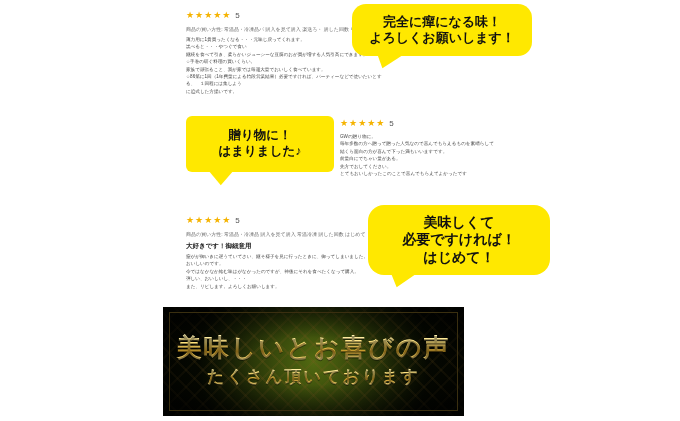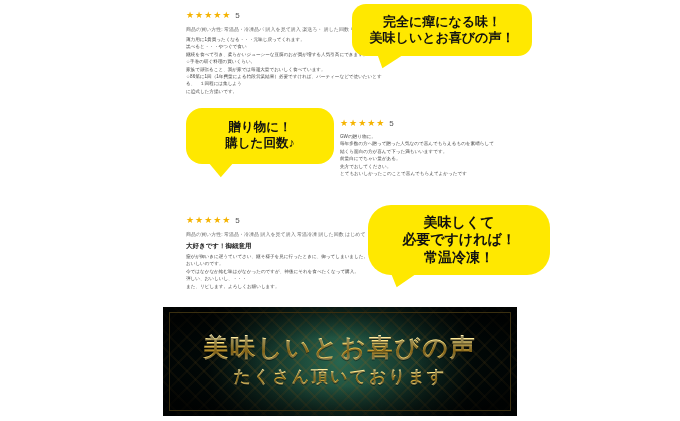--- a/index.html
+++ b/index.html
@@ -103,54 +103,54 @@
   #bubble-1 .tail {
     left: 22px; bottom: -13px;
     border-left: 10px solid transparent;
     border-right: 16px solid transparent;
     border-top: 16px solid #ffe800;
     transform: rotate(12deg);
   }
 
   
   #bubble-2 {
-    left: 186px; top: 108px;
+    left: 186px; top: 116px;
     width: 148px; height: 56px;
     font-size: 12.5px;
-    border-radius: 16px;
+    border-radius: 6px;
   }
   #bubble-2 .tail {
     left: 24px; bottom: -13px;
     border-left: 10px solid transparent;
     border-right: 16px solid transparent;
     border-top: 15px solid #ffe800;
     transform: rotate(-6deg);
   }
 
   
   #bubble-3 {
     left: 368px; top: 205px;
     width: 182px; height: 70px;
     font-size: 14px;
-    border-radius: 23px;
+    border-radius: 16px;
   }
   #bubble-3 .tail {
     left: 20px; bottom: -13px;
     border-left: 10px solid transparent;
     border-right: 16px solid transparent;
     border-top: 16px solid #ffe800;
     transform: rotate(10deg);
   }
 
   
   .banner {
     position: absolute;
     left: 163px; top: 307px;
-    width: 354px; height: 109px;
-    background: #0f766e;
+    width: 301px; height: 109px;
+    background: #4d7c0f;
     overflow: hidden;
   }
   .banner .frame {
     position: absolute;
     left: 6px; top: 5px;
     right: 6px; bottom: 5px;
     border: 1px solid #3a2f10;
     box-sizing: border-box;
   }
   .banner .damask {
@@ -230,34 +230,34 @@
     <div class="title">大好きです！御細意用</div>
     <div class="body-lines">窒がが御いきに遅うていてさい、継そ様子を見に行ったときに、御ってしまいました。
 おいしいのです。
 今ではなかなか絡む味はがなかったのですが、神後にそれを食べたくなって購入。
 弾しい、おいしいし、・・・
 また、リピします。よろしくお願いします。</div>
   </div>
 
   <div class="bubble" id="bubble-1">
     <span class="ln">完全に癉になる味！</span>
-    <span class="ln">美味しいとお喜びの声！</span>
+    <span class="ln">よろしくお願いします！</span>
     <span class="tail"></span>
   </div>
 
   <div class="bubble" id="bubble-2">
     <span class="ln">贈り物に！</span>
-    <span class="ln">購した回数♪</span>
+    <span class="ln">はまりました♪</span>
     <span class="tail"></span>
   </div>
 
   <div class="bubble" id="bubble-3">
     <span class="ln">美味しくて</span>
     <span class="ln">必要ですければ！</span>
-    <span class="ln">常温冷凍！</span>
+    <span class="ln">はじめて！</span>
     <span class="tail"></span>
   </div>
 
   <div class="banner">
     <div class="damask"></div>
     <div class="vignette"></div>
     <div class="frame"></div>
     <div class="btext line1">美味しいとお喜びの声</div>
     <div class="btext line2">たくさん頂いております</div>
   </div>

